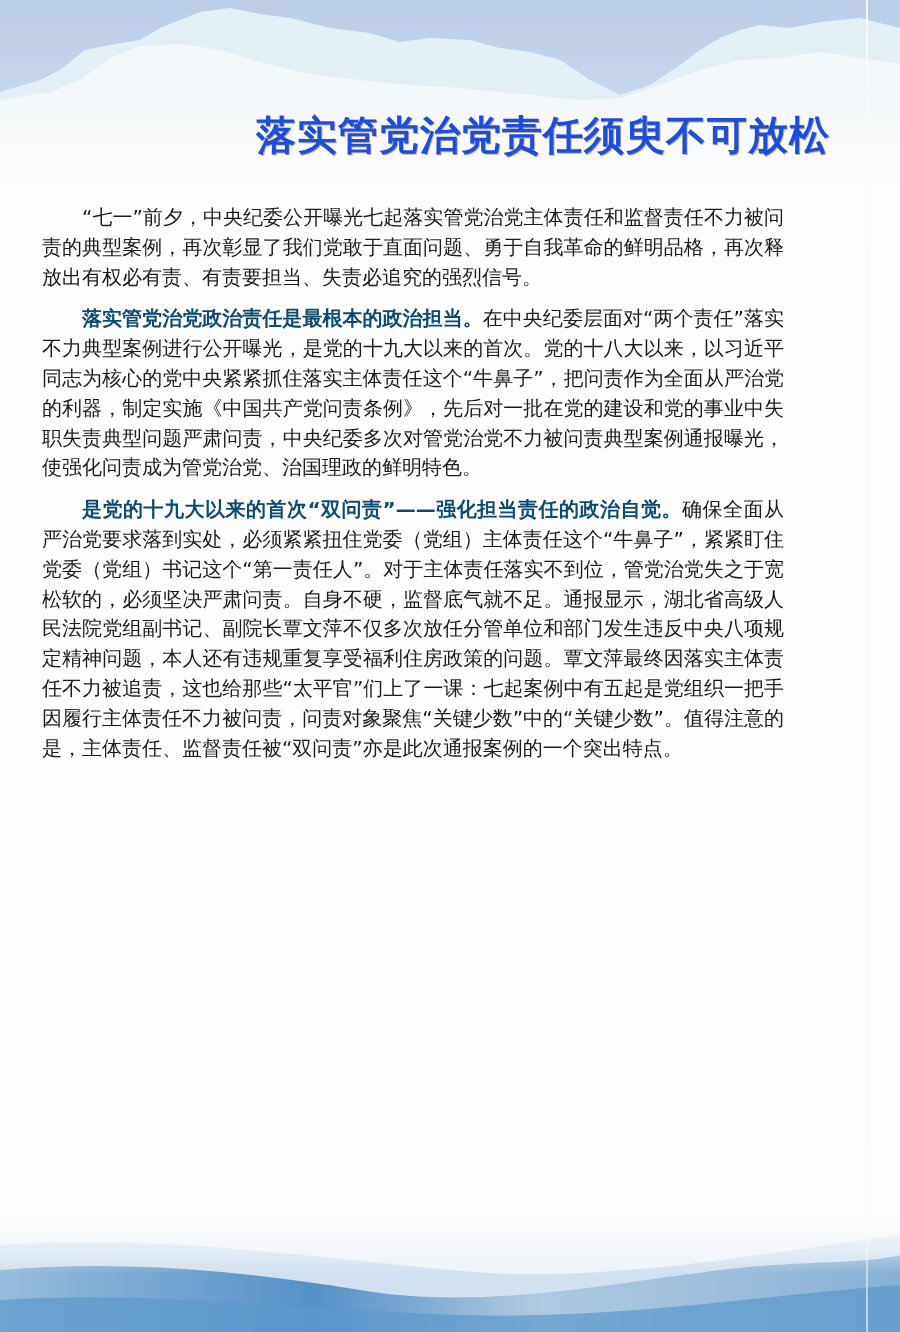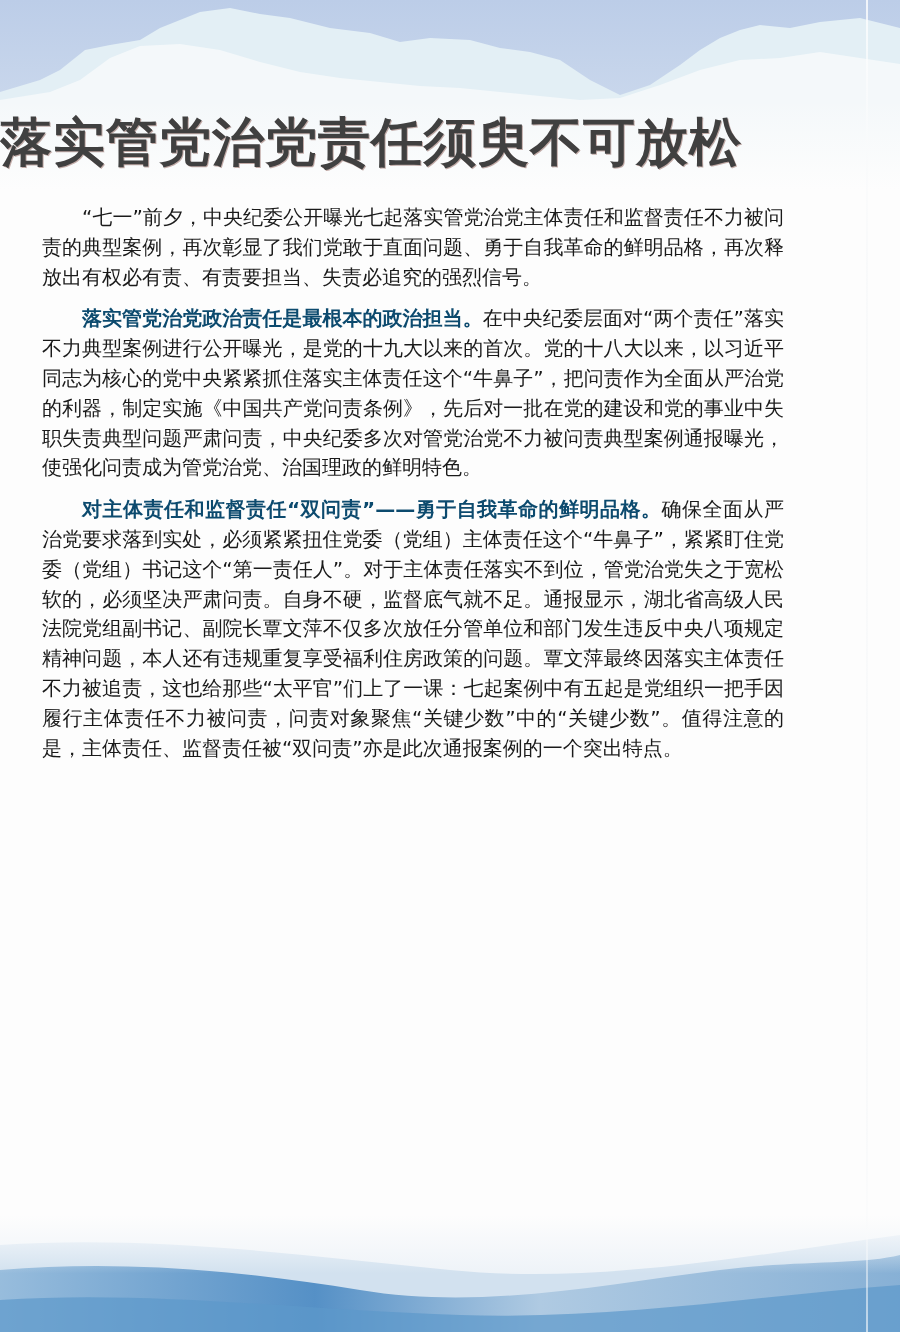--- a/index.html
+++ b/index.html
@@ -7,24 +7,24 @@
       width: 900px; height: 1332px; position: relative; overflow: hidden;
       background: #fdfdfd;
       font-family: "DejaVu Serif", "Liberation Serif", serif;
       color: #1a1a1a;
     }
     .top-deco { position: absolute; left: 0; top: 0; width: 900px; height: 190px; z-index: 0; }
     .bottom-deco { position: absolute; left: 0; top: 1215px; width: 900px; height: 117px; z-index: 0; }
     .page-fold { position: absolute; left: 866px; top: 0; width: 2px; height: 1332px;
       background: linear-gradient(to bottom, rgba(255,255,255,0.8), rgba(230,235,240,0.2) 20%, rgba(230,235,240,0.2) 85%, rgba(255,255,255,0.6)); z-index: 1; }
     .title {
-      position: absolute; left: 0; top: 108px; width: 830px; text-align: left;
+      position: absolute; left: 0; top: 108px; width: 830px; text-align: right;
       font-family: "DejaVu Serif", "Liberation Serif", serif;
-      font-weight: bold; font-size: 52px; letter-spacing: 1px;
-      color: #404040; z-index: 2;
+      font-weight: bold; font-size: 40px; letter-spacing: 1px;
+      color: #1d4ed8; z-index: 2;
       text-shadow: 1px 1px 0 rgba(90,20,10,0.35);
       margin: 0;
     }
     .article {
       position: absolute; left: 42px; top: 203px; width: 742px; z-index: 2;
       font-family: "DejaVu Sans", "Liberation Sans", sans-serif;
       font-size: 20px; line-height: 29.8px;
       text-align: justify;
     }
     .article p { margin: 0 0 12px 0; text-indent: 2em; }
@@ -75,15 +75,15 @@
 <h1 class="title">落实管党治党责任须臾不可放松</h1>
 
 <div class="article">
   <p>
     <span class="lead"></span><span>“七一”前夕，中央纪委公开曝光七起落实管党治党主体责任和监督责任不力被问责的典型案例，再次彰显了我们党敢于直面问题、勇于自我革命的鲜明品格，再次释放出有权必有责、有责要担当、失责必追究的强烈信号。</span>
   </p>
   <p>
     <span class="lead">落实管党治党政治责任是最根本的政治担当。</span><span>在中央纪委层面对“两个责任”落实不力典型案例进行公开曝光，是党的十九大以来的首次。党的十八大以来，以习近平同志为核心的党中央紧紧抓住落实主体责任这个“牛鼻子”，把问责作为全面从严治党的利器，制定实施《中国共产党问责条例》，先后对一批在党的建设和党的事业中失职失责典型问题严肃问责，中央纪委多次对管党治党不力被问责典型案例通报曝光，使强化问责成为管党治党、治国理政的鲜明特色。</span>
   </p>
   <p>
-    <span class="lead">对主体责任和监督责任“双问责”——勇于自我革命的鲜明品格。</span><span>确保全面从严治党要求落到实处，必须紧紧扭住党委（党组）主体责任这个“牛鼻子”，紧紧盯住党委（党组）书记这个“第一责任人”。对于主体责任落实不到位，管党治党失之于宽松软的，必须坚决严肃问责。自身不硬，监督底气就不足。通报显示，湖北省高级人民法院党组副书记、副院长覃文萍不仅多次放任分管单位和部门发生违反中央八项规定精神问题，本人还有违规重复享受福利住房政策的问题。覃文萍最终因落实主体责任不力被追责，这也给那些“太平官”们上了一课：七起案例中有五起是党组织一把手因履行主体责任不力被问责，问责对象聚焦“关键少数”中的“关键少数”。值得注意的是，主体责任、监督责任被“双问责”亦是此次通报案例的一个突出特点。</span>
+    <span class="lead">是党的十九大以来的首次“双问责”——强化担当责任的政治自觉。</span><span>确保全面从严治党要求落到实处，必须紧紧扭住党委（党组）主体责任这个“牛鼻子”，紧紧盯住党委（党组）书记这个“第一责任人”。对于主体责任落实不到位，管党治党失之于宽松软的，必须坚决严肃问责。自身不硬，监督底气就不足。通报显示，湖北省高级人民法院党组副书记、副院长覃文萍不仅多次放任分管单位和部门发生违反中央八项规定精神问题，本人还有违规重复享受福利住房政策的问题。覃文萍最终因落实主体责任不力被追责，这也给那些“太平官”们上了一课：七起案例中有五起是党组织一把手因履行主体责任不力被问责，问责对象聚焦“关键少数”中的“关键少数”。值得注意的是，主体责任、监督责任被“双问责”亦是此次通报案例的一个突出特点。</span>
   </p>
 </div>
 
 </body></html>

